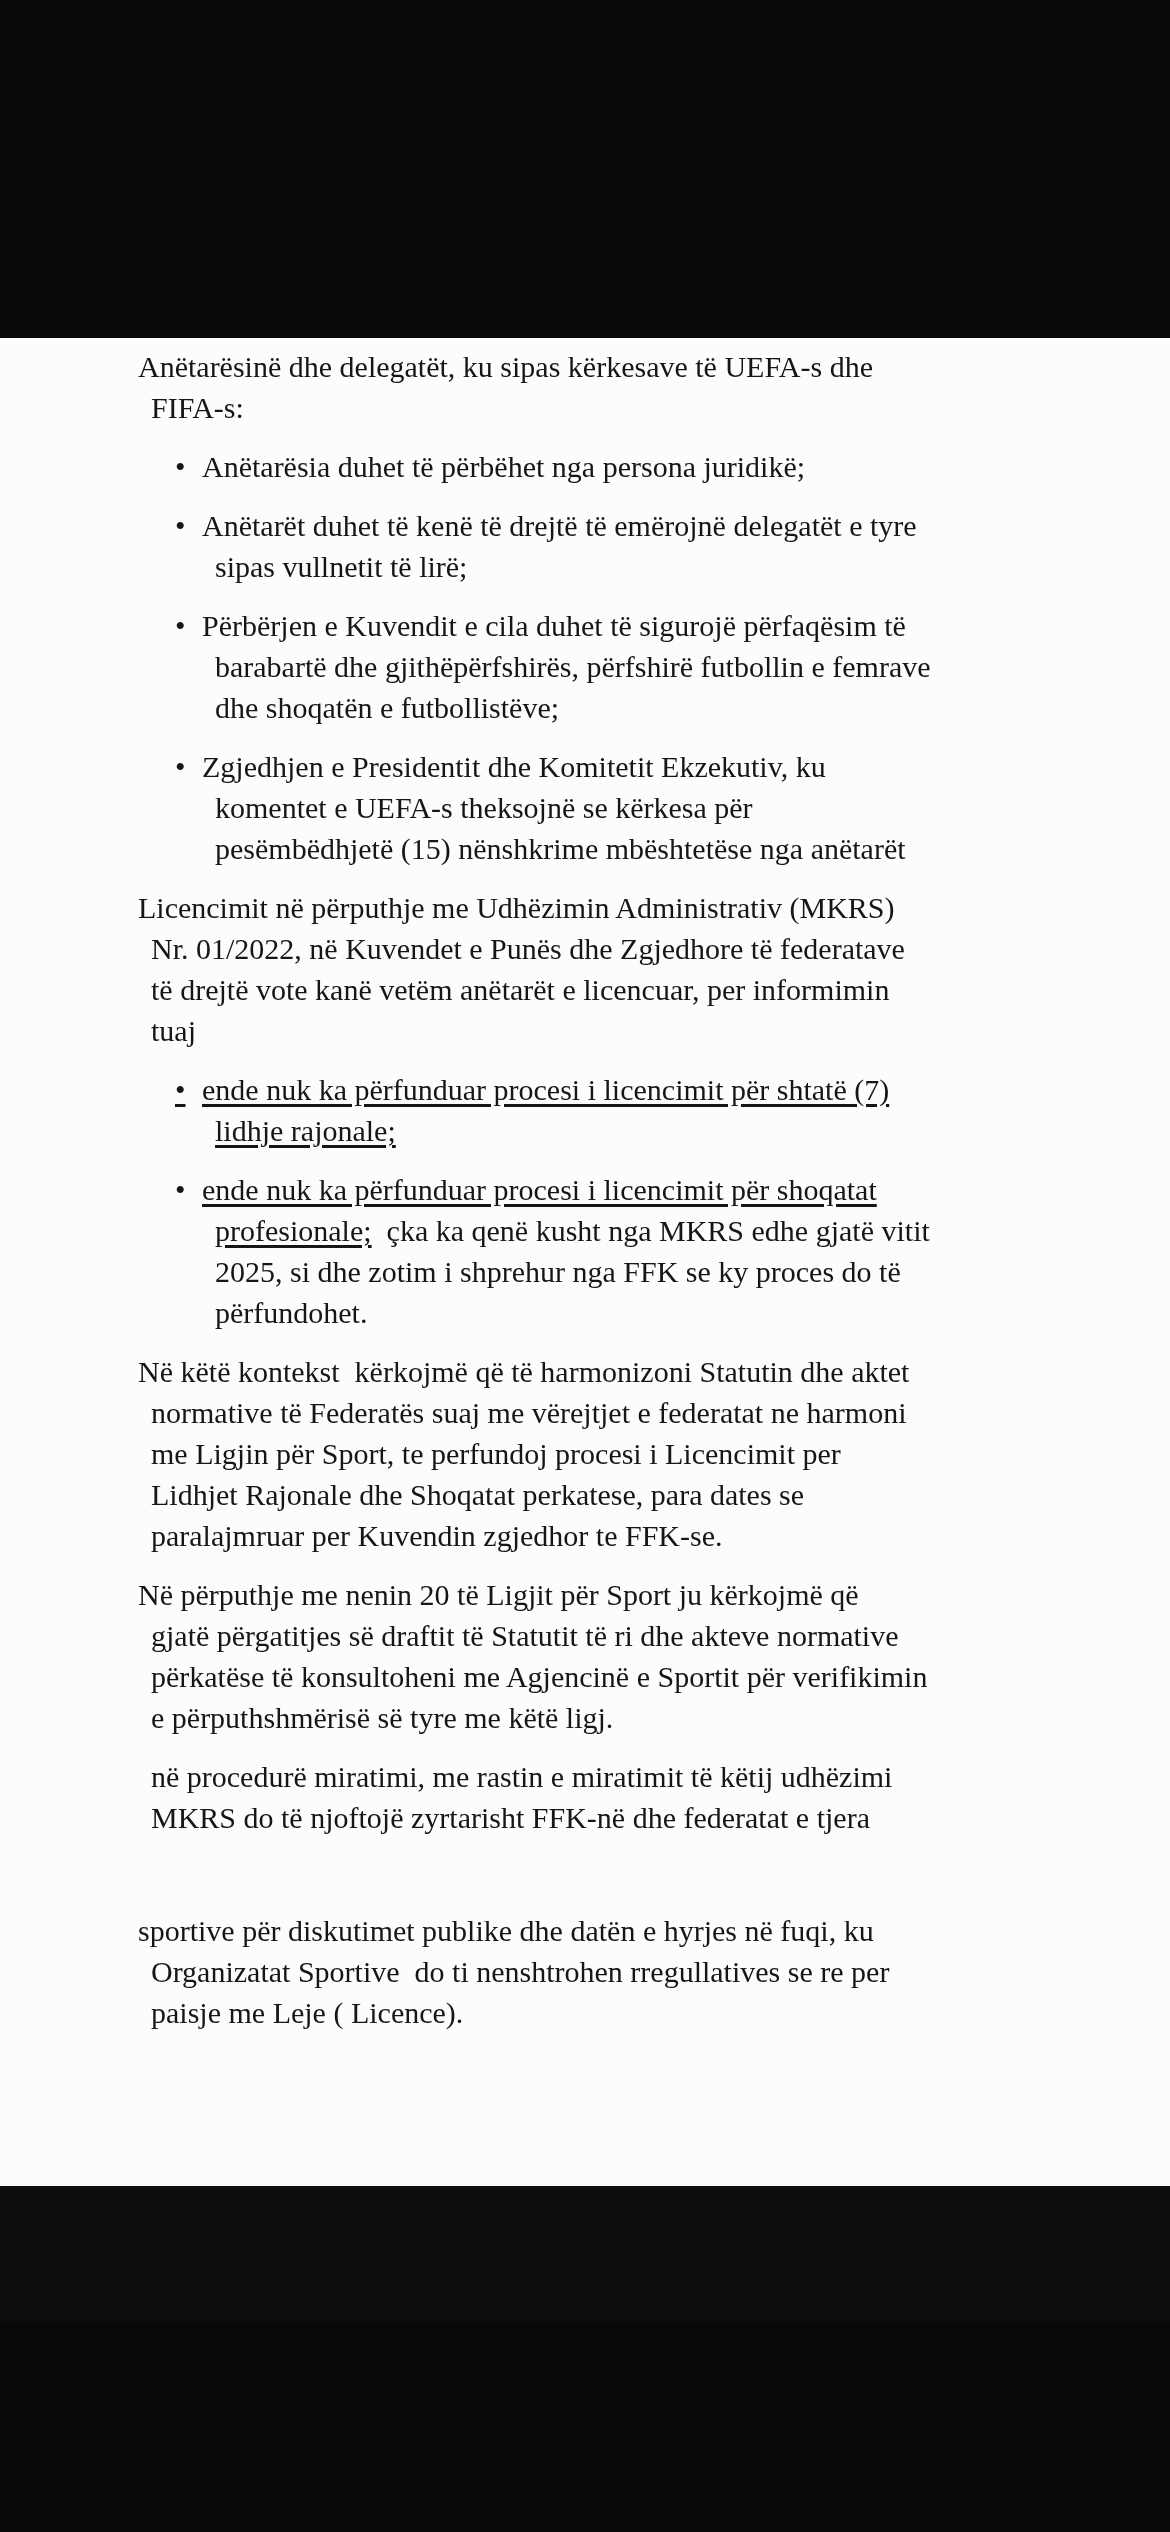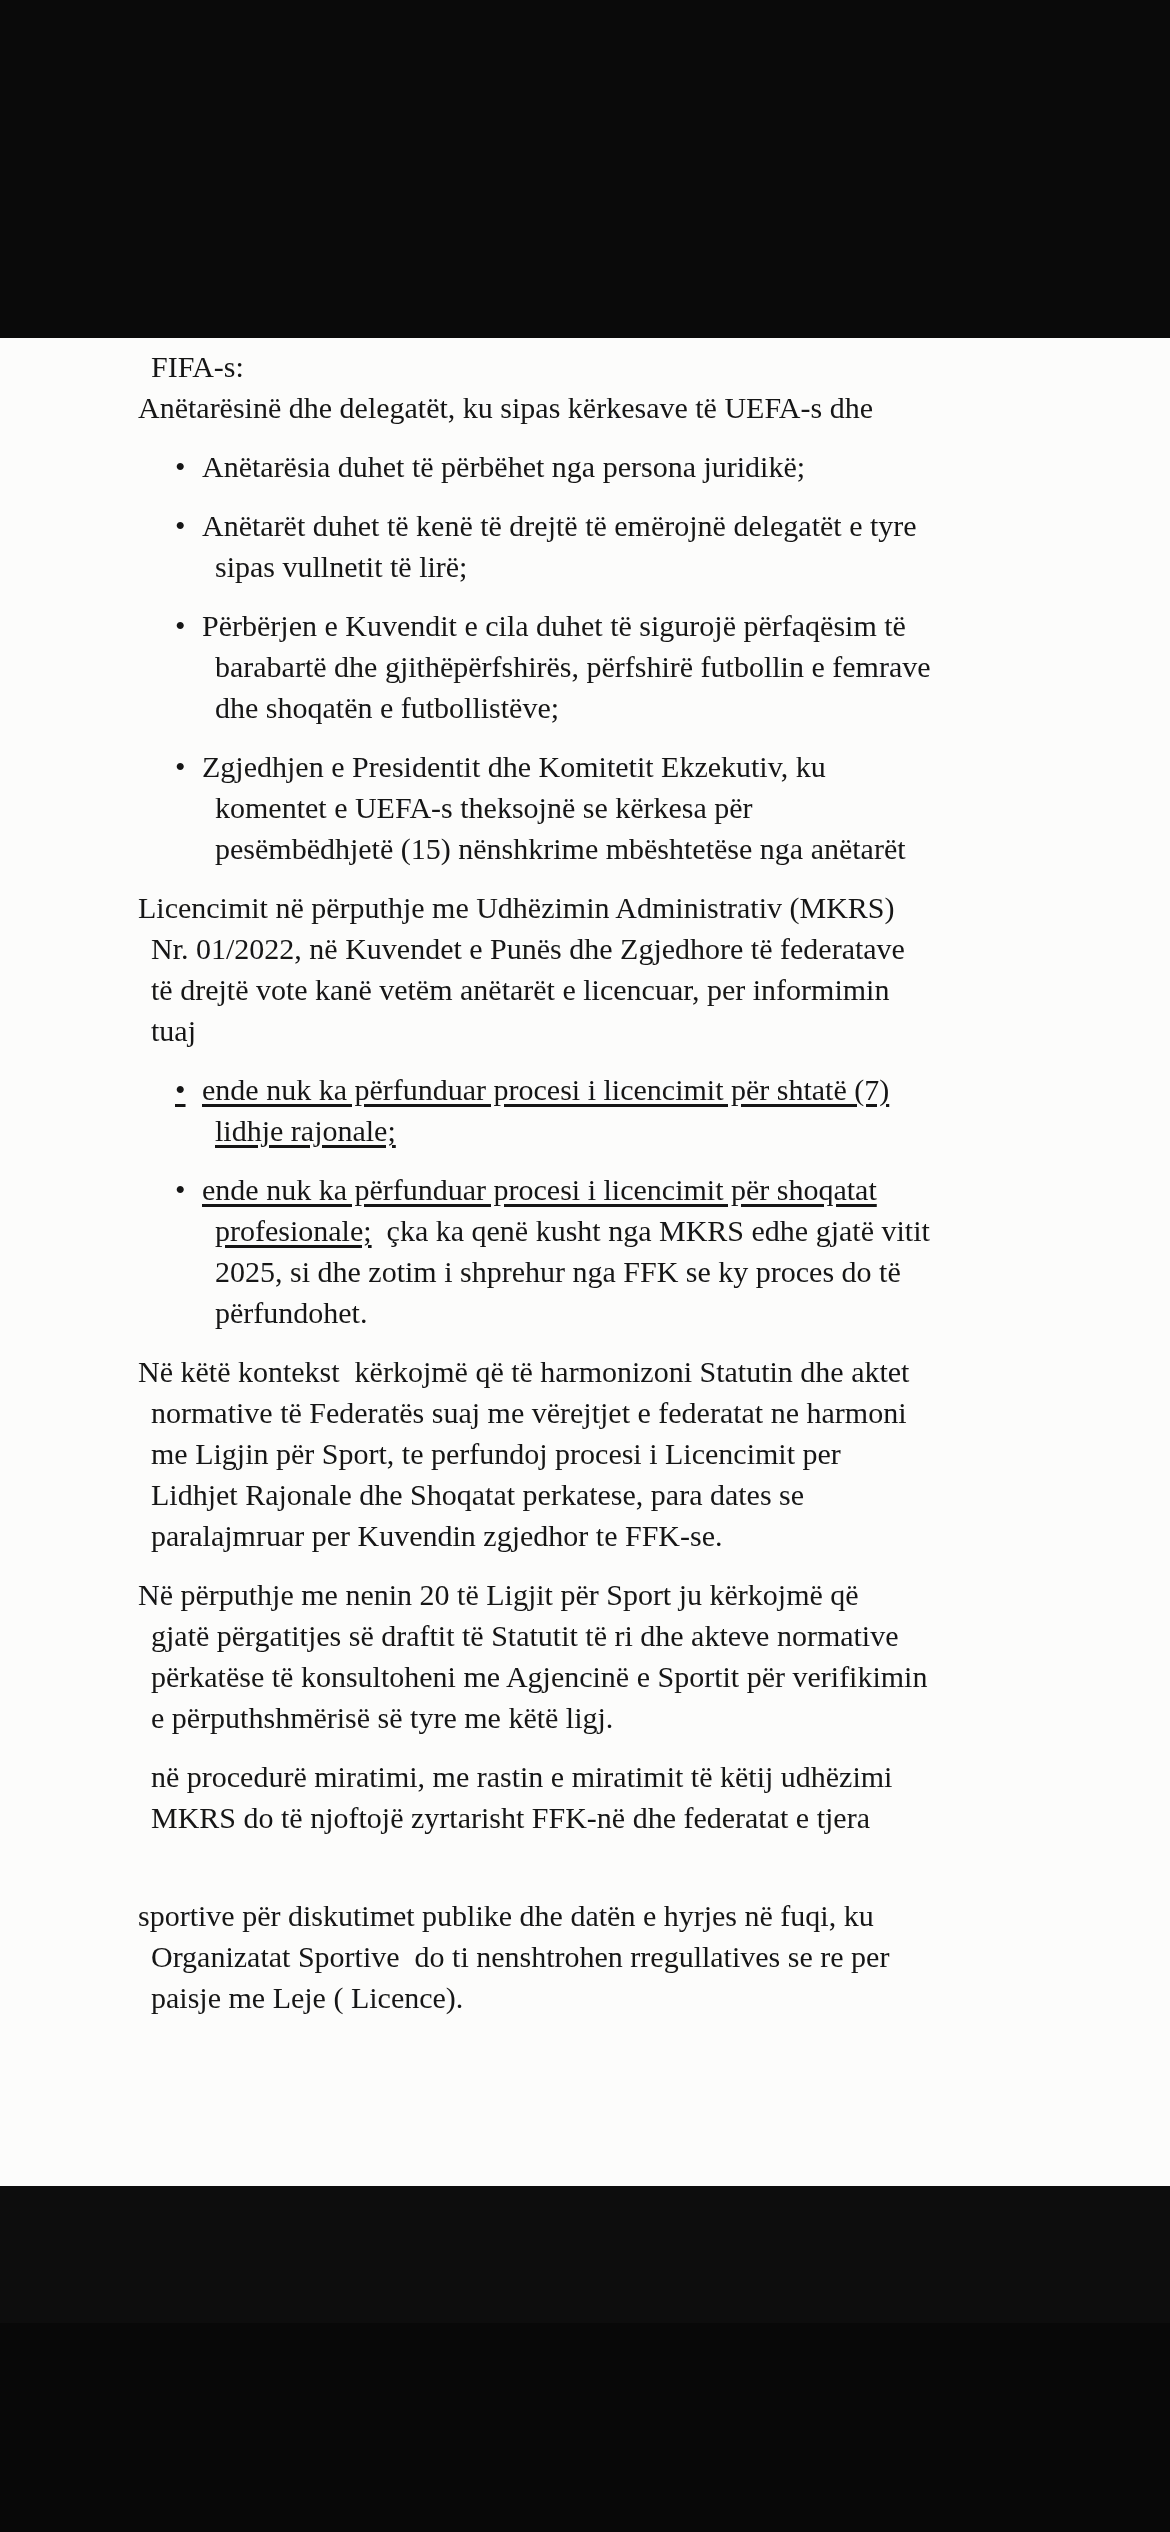--- a/index.html
+++ b/index.html
@@ -30,42 +30,42 @@
     width: 1170px; height: 346px;
     background: #080808;
   }
   .bottombar .band-upper {
     position: absolute; left: 0; top: 0;
     width: 100%; height: 137px;
     background: #0d0d0d;
   }
   .block { margin-top: 18px; position: relative; }
   .block:first-child { margin-top: 0; }
-  .block.gap-lg { margin-top: 57px; }
+  .block.gap-lg { margin-top: 72px; }
   .block.bullet { padding-left: 64px; }
   .marker {
     position: absolute; left: 37px; top: 0;
     width: 26px;
     text-align: left;
   }
   .marker.u { text-decoration: underline; }
   .ln { white-space: pre-wrap; }
   .ln.wrap { padding-left: 13px; }
   .u { text-decoration: underline; text-underline-offset: 4px; }
 </style>
 </head>
 <body>
 
 <div class="topbar"></div>
 
 <div class="sheet">
   <div>
       <div class="block paragraph">
+        <div class="ln"><span>Anëtarësinë dhe delegatët, ku sipas kërkesave të UEFA-s dhe</span></div>
         <div class="ln wrap"><span>FIFA-s:</span></div>
-        <div class="ln"><span>Anëtarësinë dhe delegatët, ku sipas kërkesave të UEFA-s dhe</span></div>
       </div>
       <div class="block bullet">
         <span class="marker">•</span>
         <div class="ln"><span>Anëtarësia duhet të përbëhet nga persona juridikë;</span></div>
       </div>
       <div class="block bullet">
         <span class="marker">•</span>
         <div class="ln"><span>Anëtarët duhet të kenë të drejtë të emërojnë delegatët e tyre</span></div>
         <div class="ln wrap"><span>sipas vullnetit të lirë;</span></div>
       </div>

